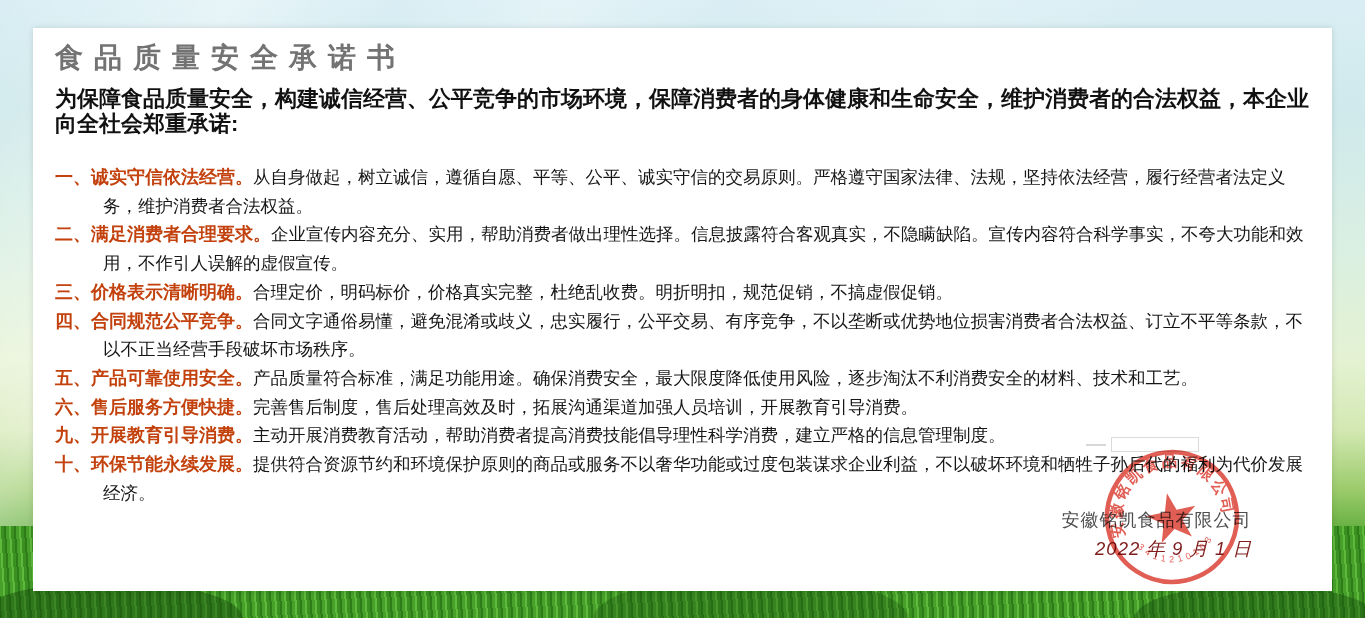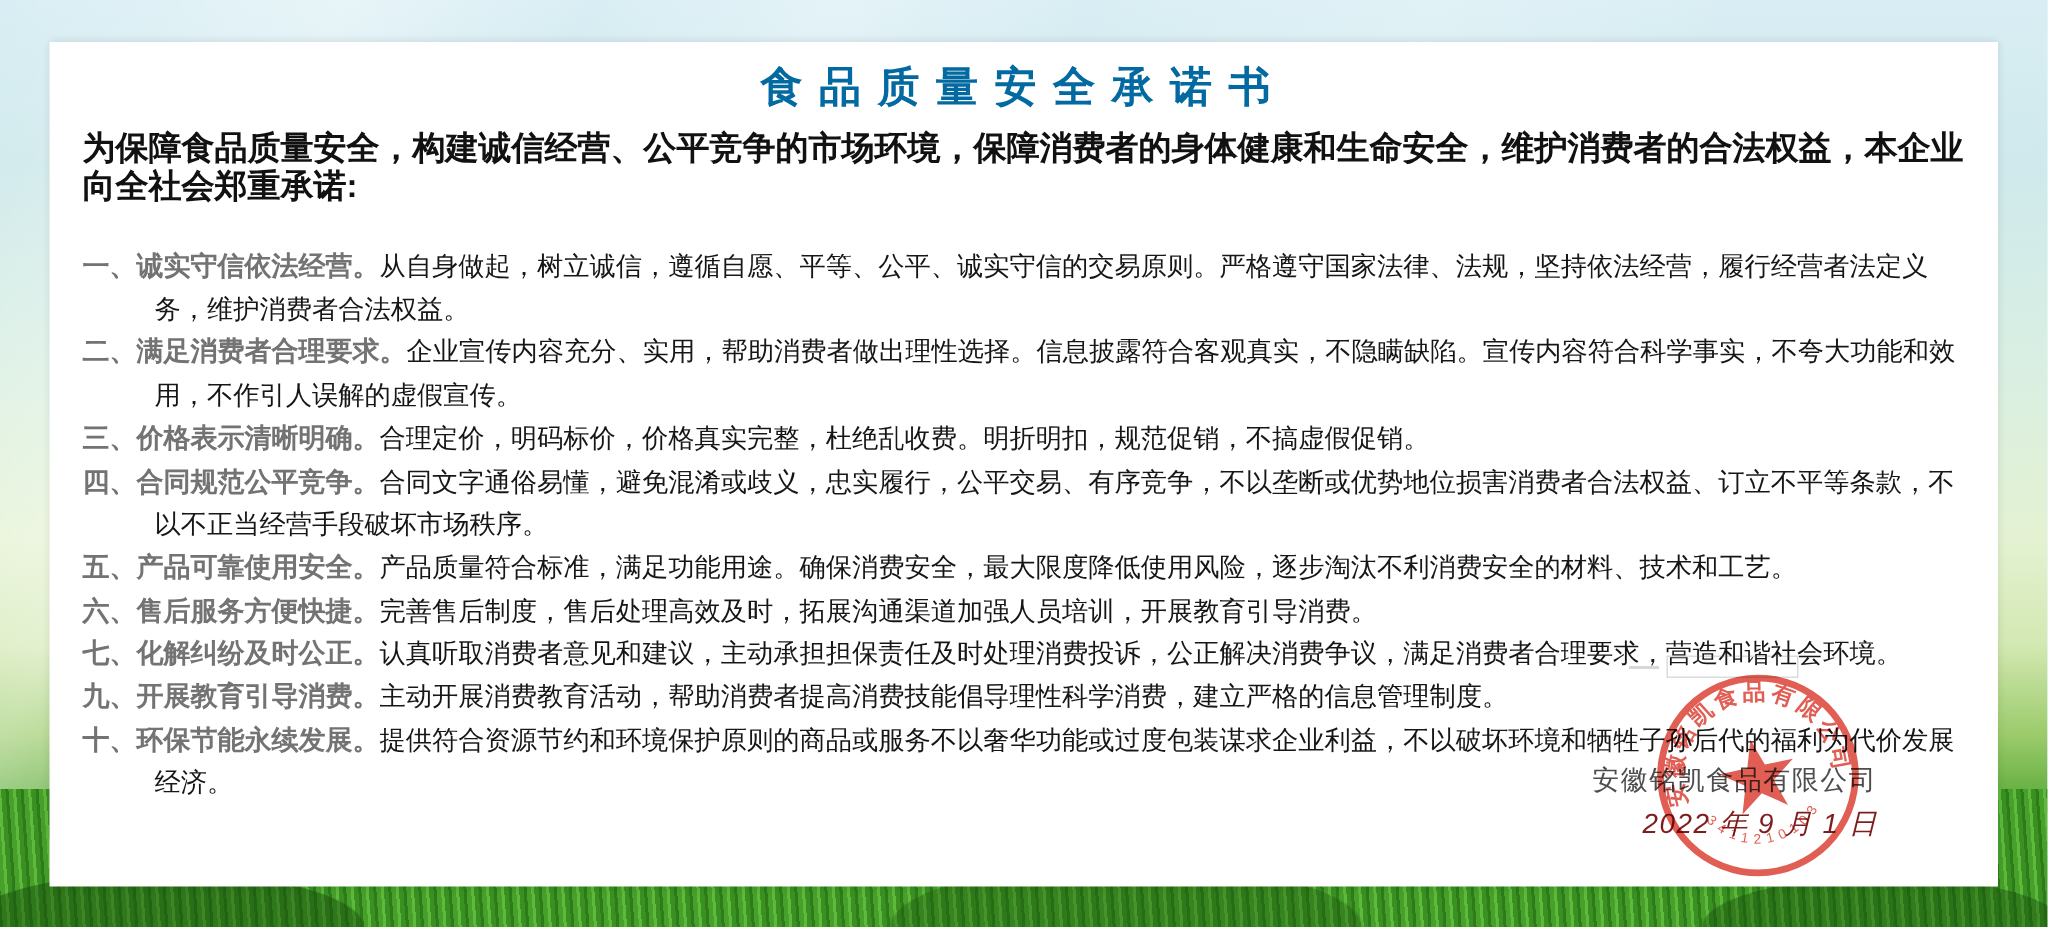--- a/index.html
+++ b/index.html
@@ -54,29 +54,29 @@
       radial-gradient(ellipse 70px 38px at 1296px 6px,#7fca52 0 60%,rgba(127,202,82,0) 61%),
       radial-gradient(ellipse 46px 70px at 1356px 190px,#8ccf5e 0 60%,rgba(140,207,94,0) 61%);
   }
   
   .card{
     position:absolute;left:33px;top:28px;right:33px;bottom:27px;
     background:#ffffff;box-shadow:0 0 6px rgba(0,0,0,.12);
   }
   .card-inner{position:relative;width:100%;height:100%;padding:0 22px;box-sizing:border-box;}
   .doc-title{
-    margin:0;padding-top:13px;text-align:center;
-    font-size:28px;font-weight:bold;letter-spacing:11px;color:#0369a1;line-height:34px;
+    margin:0;padding-top:13px;text-align:left;
+    font-size:28px;font-weight:bold;letter-spacing:11px;color:#737373;line-height:34px;
   }
   .doc-intro{
     margin:11px 0 0;font-size:22px;font-weight:bold;color:#111;line-height:25px;
   }
   .commitments{margin-top:27px;font-size:17.5px;color:#161616;line-height:28.7px;}
   .item{padding-left:48px;text-indent:-48px;}
-  .item .lead{font-weight:bold;font-size:18px;color:#737373;}
+  .item .lead{font-weight:bold;font-size:18px;color:#c2410c;}
   
   .signature{
     position:absolute;right:80px;top:483px;text-align:center;line-height:1;
   }
   .sig-company{font-size:18px;color:#4d4d4d;letter-spacing:1px;}
   .sig-date{font-size:18.5px;color:#7f1d1d;margin-top:11px;padding-left:34px;letter-spacing:1px;font-style:italic;}
   
   .stamp{
     position:absolute;left:1068px;top:418px;width:142px;height:142px;
     opacity:.84;mix-blend-mode:multiply;transform:rotate(-12deg);
@@ -107,21 +107,20 @@
 
     <p class="doc-intro">为保障食品质量安全，构建诚信经营、公平竞争的市场环境，保障消费者的身体健康和生命安全，维护消费者的合法权益，本企业向全社会郑重承诺:</p>
 
     <div class="commitments">
       <div class="item"><span class="lead">一、诚实守信依法经营。</span><span class="body">从自身做起，树立诚信，遵循自愿、平等、公平、诚实守信的交易原则。严格遵守国家法律、法规，坚持依法经营，履行经营者法定义务，维护消费者合法权益。</span></div>
       <div class="item"><span class="lead">二、满足消费者合理要求。</span><span class="body">企业宣传内容充分、实用，帮助消费者做出理性选择。信息披露符合客观真实，不隐瞒缺陷。宣传内容符合科学事实，不夸大功能和效用，不作引人误解的虚假宣传。</span></div>
       <div class="item"><span class="lead">三、价格表示清晰明确。</span><span class="body">合理定价，明码标价，价格真实完整，杜绝乱收费。明折明扣，规范促销，不搞虚假促销。</span></div>
       <div class="item"><span class="lead">四、合同规范公平竞争。</span><span class="body">合同文字通俗易懂，避免混淆或歧义，忠实履行，公平交易、有序竞争，不以垄断或优势地位损害消费者合法权益、订立不平等条款，不以不正当经营手段破坏市场秩序。</span></div>
       <div class="item"><span class="lead">五、产品可靠使用安全。</span><span class="body">产品质量符合标准，满足功能用途。确保消费安全，最大限度降低使用风险，逐步淘汰不利消费安全的材料、技术和工艺。</span></div>
       <div class="item"><span class="lead">六、售后服务方便快捷。</span><span class="body">完善售后制度，售后处理高效及时，拓展沟通渠道加强人员培训，开展教育引导消费。</span></div>
-      <div class="item"><span class="lead">七、化解纠纷及时公正。</span><span class="body">认真听取消费者意见和建议，主动承担担保责任及时处理消费投诉，公正解决消费争议，满足消费者合理要求，营造和谐社会环境。</span></div>
       <div class="item"><span class="lead">九、开展教育引导消费。</span><span class="body">主动开展消费教育活动，帮助消费者提高消费技能倡导理性科学消费，建立严格的信息管理制度。</span></div>
       <div class="item"><span class="lead">十、环保节能永续发展。</span><span class="body">提供符合资源节约和环境保护原则的商品或服务不以奢华功能或过度包装谋求企业利益，不以破坏环境和牺牲子孙后代的福利为代价发展经济。</span></div>
     </div>
 
     <div class="signature">
       <div class="sig-company">安徽铭凯食品有限公司</div>
       <div class="sig-date">2022 年 9 月 1 日</div>
     </div>
 
     <div class="ghost-artifact"></div>

